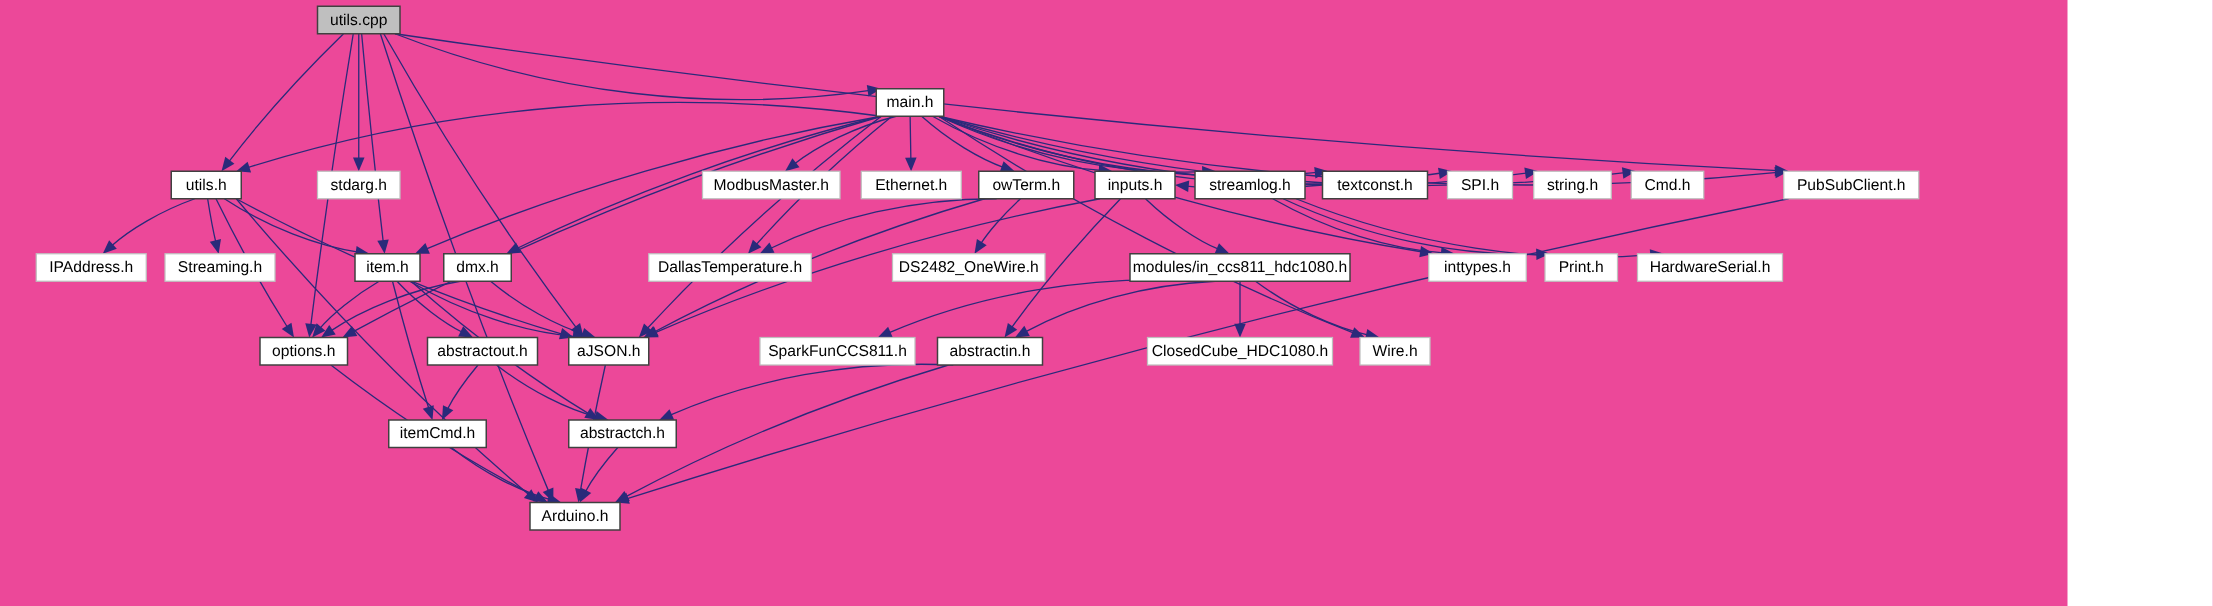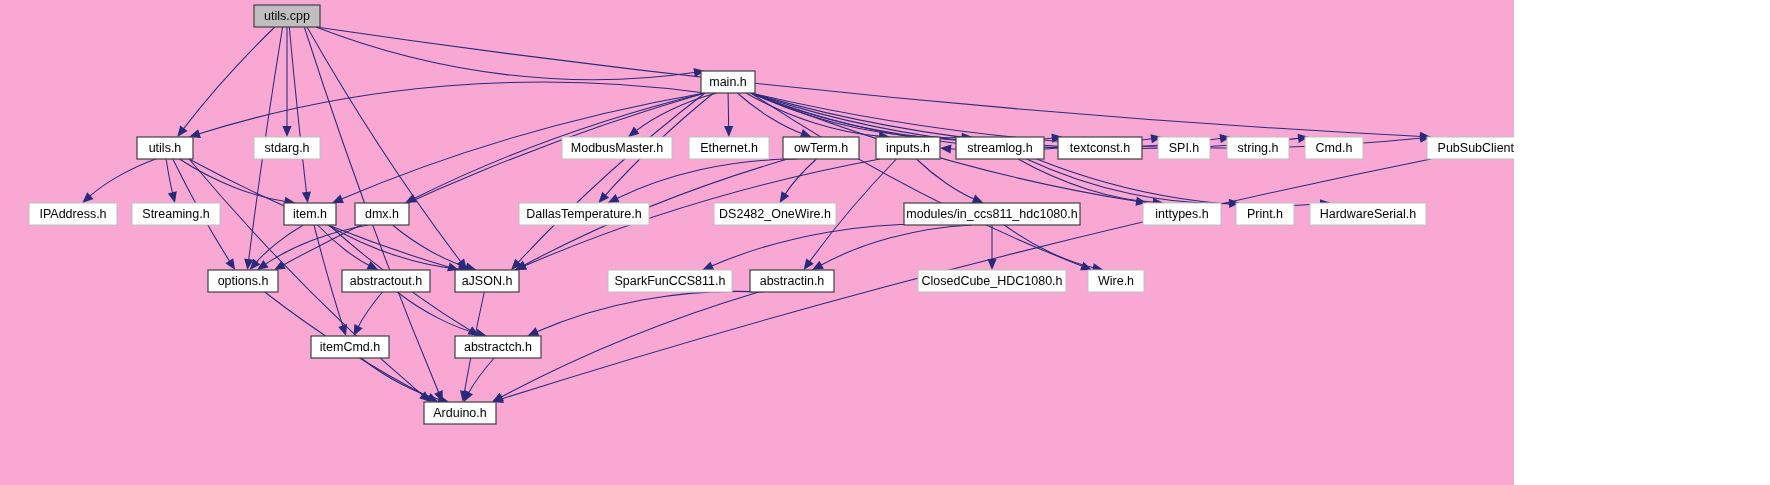--- a/index.html
+++ b/index.html
@@ -1,17 +1,17 @@
 <!DOCTYPE html>
 <html><head>
 <meta charset="utf-8">
 <style>
   html,body{margin:0;padding:0;background:#ffffff;}
   body{font-family:"Liberation Sans",sans-serif;}
-  #graph-root{position:relative;width:1514px;height:485px;background:#f9a8d4;overflow:hidden;}
+  #graph-root{position:relative;width:1654px;height:485px;background:#ec4899;overflow:hidden;}
   svg{display:block;}
   .node-box{fill:#ffffff;stroke:#bfbfbf;stroke-width:1;}
   .node-box.emph{stroke:#404040;stroke-width:1.2;}
   .node-box.root{fill:#bfbfbf;stroke:#404040;stroke-width:1.2;}
   .node-label{font-family:"Liberation Sans",sans-serif;font-size:12.5px;fill:#000;text-anchor:middle;dominant-baseline:middle;}
   .edge{fill:none;stroke:#2a2a7a;stroke-width:1.05;}
   .arrow{fill:#2a2a7a;stroke:none;}
 </style>
 </head>
 <body>

